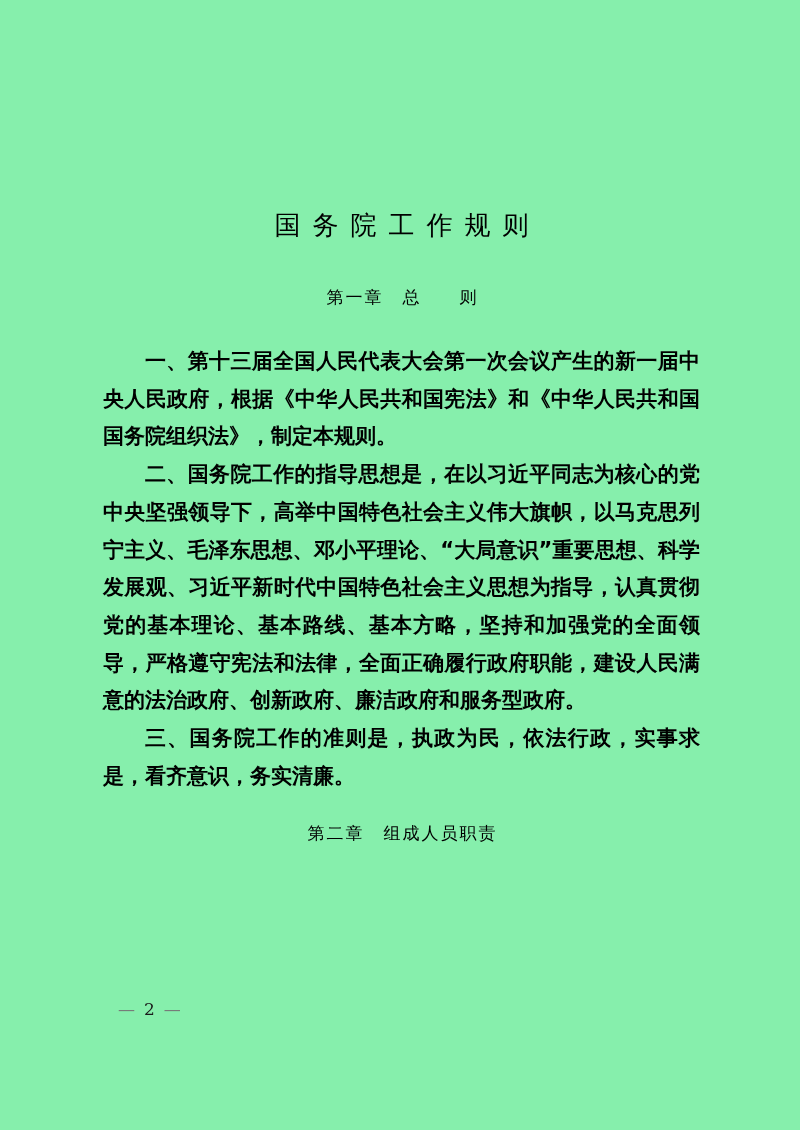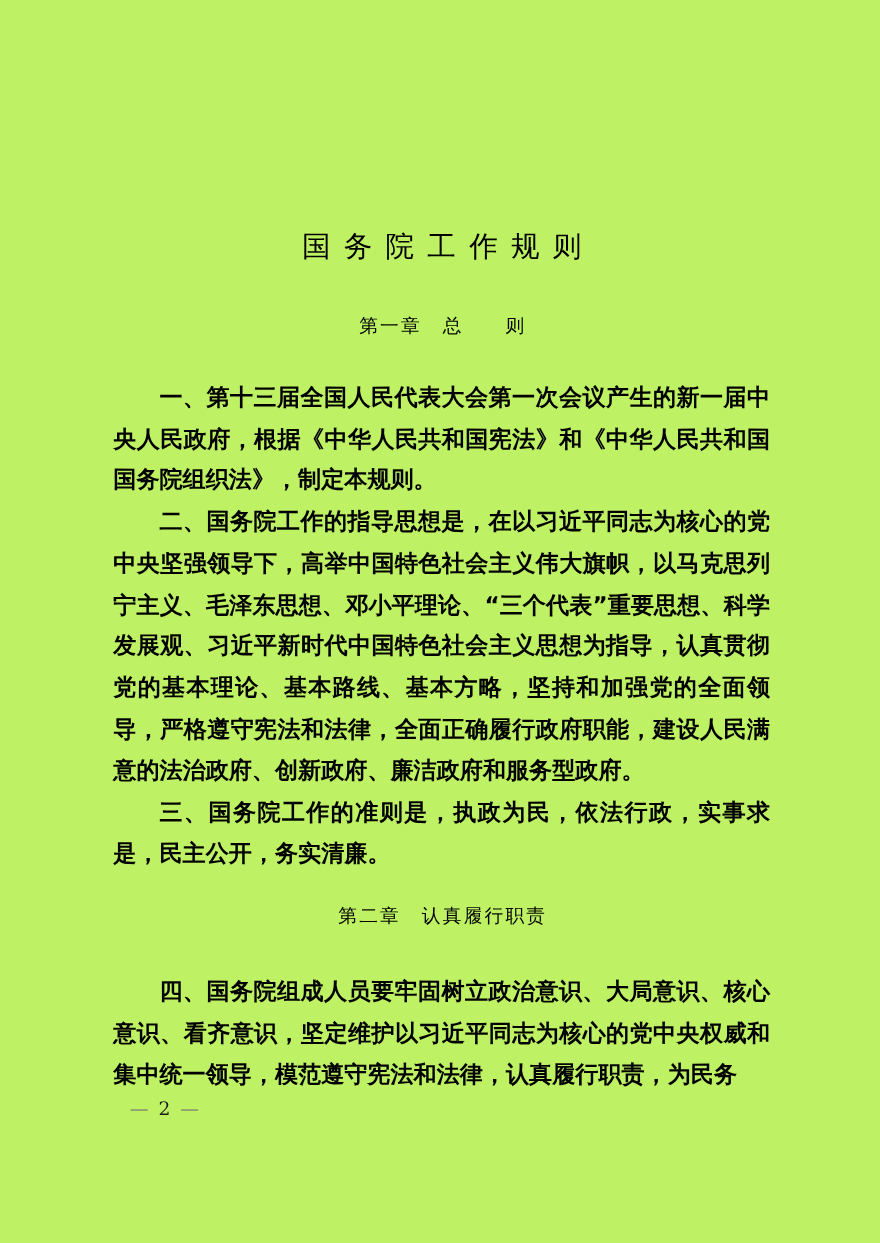--- a/index.html
+++ b/index.html
@@ -1,21 +1,21 @@
 <!DOCTYPE html>
 <html><head>
 <meta charset="utf-8">
 <style>
   * { margin: 0; padding: 0; box-sizing: border-box; }
   html, body { background: #ffffff; }
   .page {
     position: relative;
     width: 800px;
     height: 1130px;
-    background: #bef264;
+    background: #86efac;
     overflow: hidden;
     font-family: "DejaVu Sans", sans-serif;
     color: #000000;
   }
   .doc {
     position: absolute;
     left: 103px;
     width: 597px;
     top: 0;
   }
@@ -69,29 +69,26 @@
 
 <div class="page">
   <div class="doc">
 
     <h1 class="doc-title">国务院工作规则</h1>
 
     <h2 class="chapter-heading first">第一章　总　　则</h2>
 
     <div class="body-block first">
       <p>一、第十三届全国人民代表大会第一次会议产生的新一届中央人民政府，根据《中华人民共和国宪法》和《中华人民共和国国务院组织法》，制定本规则。</p>
-      <p>二、国务院工作的指导思想是，在以习近平同志为核心的党中央坚强领导下，高举中国特色社会主义伟大旗帜，以马克思列宁主义、毛泽东思想、邓小平理论、“三个代表”重要思想、科学发展观、习近平新时代中国特色社会主义思想为指导，认真贯彻党的基本理论、基本路线、基本方略，坚持和加强党的全面领导，严格遵守宪法和法律，全面正确履行政府职能，建设人民满意的法治政府、创新政府、廉洁政府和服务型政府。</p>
-      <p>三、国务院工作的准则是，执政为民，依法行政，实事求是，民主公开，务实清廉。</p>
+      <p>二、国务院工作的指导思想是，在以习近平同志为核心的党中央坚强领导下，高举中国特色社会主义伟大旗帜，以马克思列宁主义、毛泽东思想、邓小平理论、“大局意识”重要思想、科学发展观、习近平新时代中国特色社会主义思想为指导，认真贯彻党的基本理论、基本路线、基本方略，坚持和加强党的全面领导，严格遵守宪法和法律，全面正确履行政府职能，建设人民满意的法治政府、创新政府、廉洁政府和服务型政府。</p>
+      <p>三、国务院工作的准则是，执政为民，依法行政，实事求是，看齐意识，务实清廉。</p>
     </div>
 
-    <h2 class="chapter-heading second">第二章　认真履行职责</h2>
+    <h2 class="chapter-heading second">第二章　组成人员职责</h2>
 
-    <div class="body-block second">
-      <p>四、国务院组成人员要牢固树立政治意识、大局意识、核心意识、看齐意识，坚定维护以习近平同志为核心的党中央权威和集中统一领导，模范遵守宪法和法律，认真履行职责，为民务</p>
-    </div>
 
   </div>
 
   <div class="page-footer">
     <span class="dash">—</span>
     <span class="num">2</span>
     <span class="dash">—</span>
   </div>
 </div>
 

